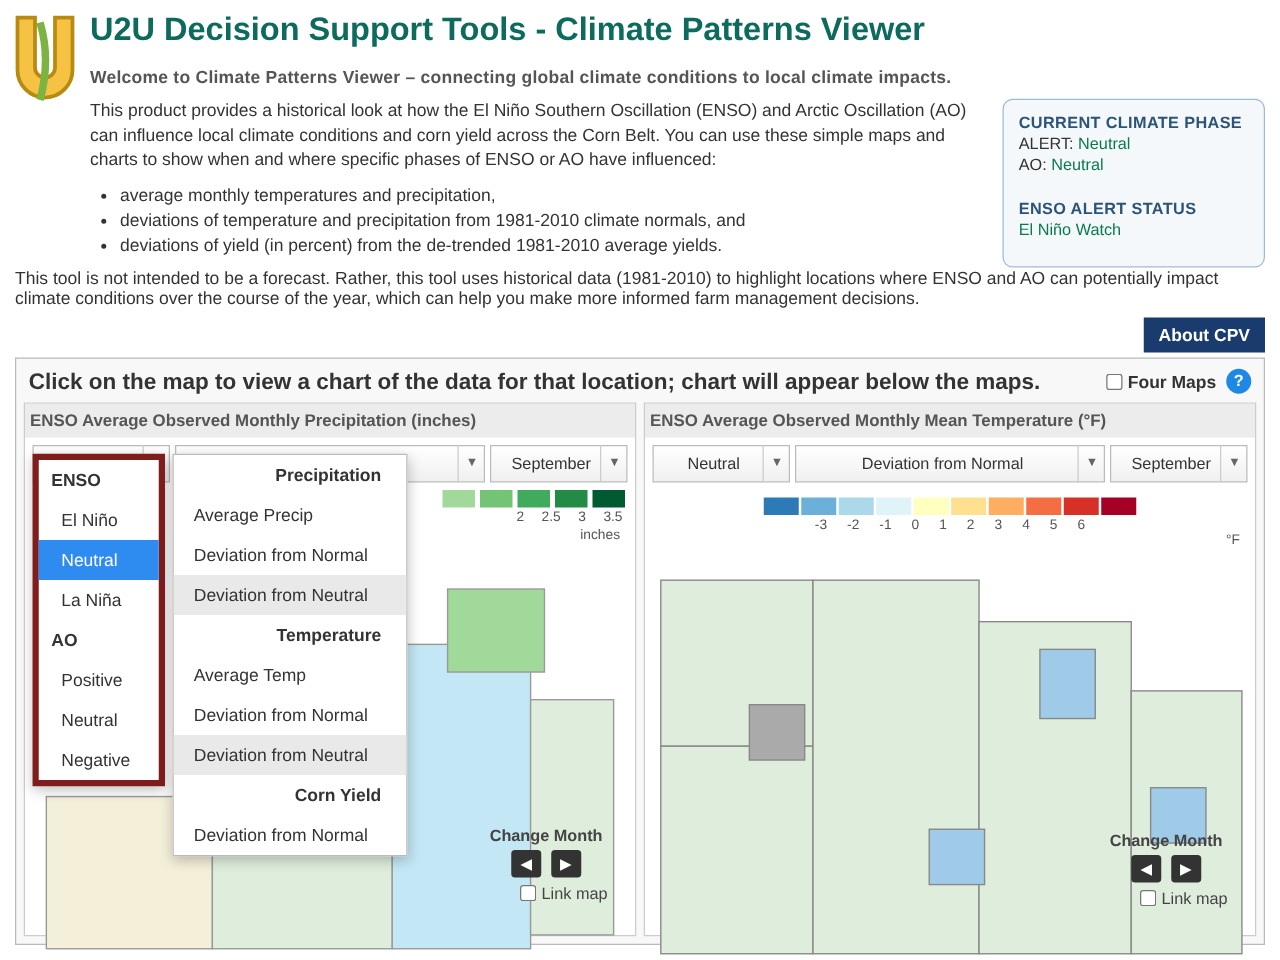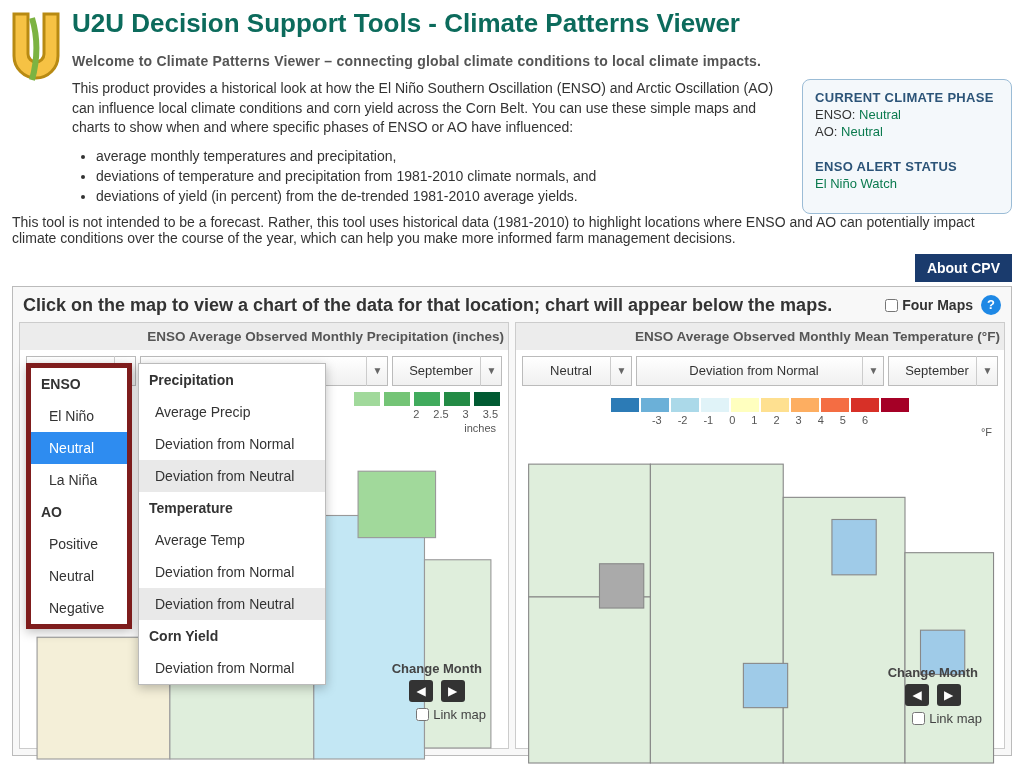--- a/index.html
+++ b/index.html
@@ -18,33 +18,33 @@
 .sidebox .row { font-size: 13px; margin-top: 2px; color: #333; }
 .sidebox .link { color: #0a7a4e; }
 .about-btn-row { text-align: right; margin-top: 8px; }
 .about-btn { display: inline-block; background: #1a3b6d; color: #fff; font-weight: 700; padding: 6px 12px; border: none; font-size: 14px; cursor: pointer; }
 .maps-card { border: 1px solid #bbb; background: #f8f8f8; padding: 6px; margin-top: 4px; }
 .instr-bar { display: flex; align-items: center; gap: 8px; padding: 2px 4px 6px; }
 .instr-bar .txt { font-weight: 700; font-size: 18px; flex: 1; }
 .help-circle { width: 20px; height: 20px; border-radius: 50%; background: #1e88e5; color: #fff; text-align: center; line-height: 20px; font-size: 13px; font-weight: 700; cursor: pointer; }
 .panels { display: flex; gap: 6px; }
 .panel { flex: 1; border: 1px solid #ccc; background: #fff; position: relative; padding-bottom: 6px; }
-.panel-title { text-align: right; font-weight: 700; color: #555; padding: 6px 4px; background: #ececec; font-size: 13.5px; }
+.panel-title { text-align: left; font-weight: 700; color: #555; padding: 6px 4px; background: #ececec; font-size: 13.5px; }
 .selectors { display: flex; gap: 4px; padding: 6px; }
 .sel { flex: 1; position: relative; }
 .sel-btn { width: 100%; height: 30px; border: 1px solid #bbb; background: linear-gradient(#fff,#f0f0f0); text-align: center; padding: 0 20px 0 8px; font-size: 13px; color: #333; cursor: pointer; position: relative; }
 .sel .caret { position: absolute; right: 0; top: 0; width: 22px; height: 30px; border-left: 1px solid #ccc; display: flex; align-items: center; justify-content: center; pointer-events: none; color: #666; font-size: 10px; }
 .sel.open .caret { color: #2c6; }
 .sel.small { flex: 0 0 110px; }
 .dropdown { position: absolute; left: 6px; top: 40px; width: 106px; background: #fff; border: 5px solid #7f1d1d; box-shadow: 0 3px 10px rgba(0,0,0,.25); z-index: 30; }
 .dropdown .grp { font-weight: 700; padding: 8px 10px; }
 .dropdown .opt { padding: 8px 18px; cursor: pointer; }
 .dropdown .opt.sel { background: #2e8cf0; color: #fff; }
 .mega { position: absolute; left: 118px; top: 40px; width: 188px; background: #fff; border: 1px solid #bbb; box-shadow: 0 3px 10px rgba(0,0,0,.25); z-index: 30; }
-.mega .grp { font-weight: 700; padding: 8px 10px; }
+.mega .grp { font-weight: 700; padding: 8px 20px; text-align: right; }
 .mega .opt { padding: 8px 16px; cursor: pointer; }
 .mega .opt.hi { background: #e9e9e9; }
 .legend-row { display: flex; align-items: center; gap: 4px; padding: 0 8px 2px; justify-content: flex-end; }
 .legend-sw { width: 26px; height: 14px; }
 .legend-lbls { display: flex; gap: 14px; padding: 0 10px 2px; font-size: 11px; color: #555; justify-content: flex-end; }
 .legend-unit { text-align: right; padding-right: 12px; font-size: 11px; color: #555; }
 .map-area { height: 300px; position: relative; margin: 4px 6px 0; }
 .map-placeholder { position: absolute; inset: 0; }
 .change-month { position: absolute; right: 20px; bottom: 36px; text-align: center; font-weight: 700; color: #444; font-size: 13px; }
 .cm-btns { margin-top: 4px; }
@@ -70,21 +70,21 @@
     <div class="intro">
       <p>This product provides a historical look at how the El Niño Southern Oscillation (ENSO) and Arctic Oscillation (AO) can influence local climate conditions and corn yield across the Corn Belt. You can use these simple maps and charts to show when and where specific phases of ENSO or AO have influenced:</p>
       <ul>
         <li>average monthly temperatures and precipitation,</li>
         <li>deviations of temperature and precipitation from 1981-2010 climate normals, and</li>
         <li>deviations of yield (in percent) from the de-trended 1981-2010 average yields.</li>
       </ul>
     </div>
     <div class="sidebox">
       <div class="h">CURRENT CLIMATE PHASE</div>
-      <div class="row"><span>ENSO:</span> <span class="link">Neutral</span></div>
+      <div class="row"><span>ALERT:</span> <span class="link">Neutral</span></div>
       <div class="row"><span>AO:</span> <span class="link">Neutral</span></div>
       <div class="h" style="margin-top:20px">ENSO ALERT STATUS</div>
       <div class="row"><span class="link">El Niño Watch</span></div>
     </div>
   </div>
 
   <p class="intro" style="margin-left:0">This tool is not intended to be a forecast. Rather, this tool uses historical data (1981-2010) to highlight locations where ENSO and AO can potentially impact climate conditions over the course of the year, which can help you make more informed farm management decisions.</p>
 
   <div class="about-btn-row">
     <button class="about-btn">About CPV</button>

